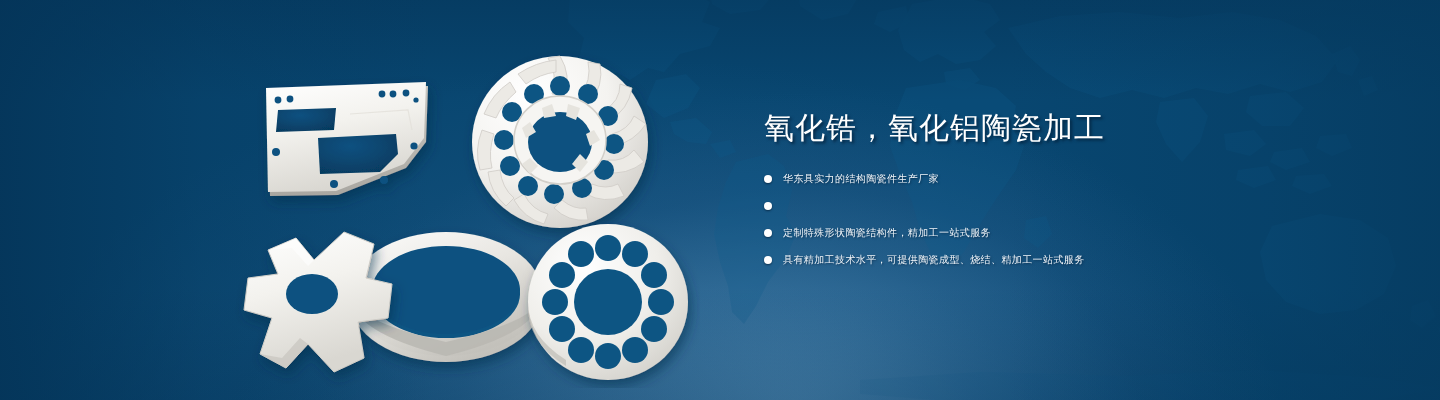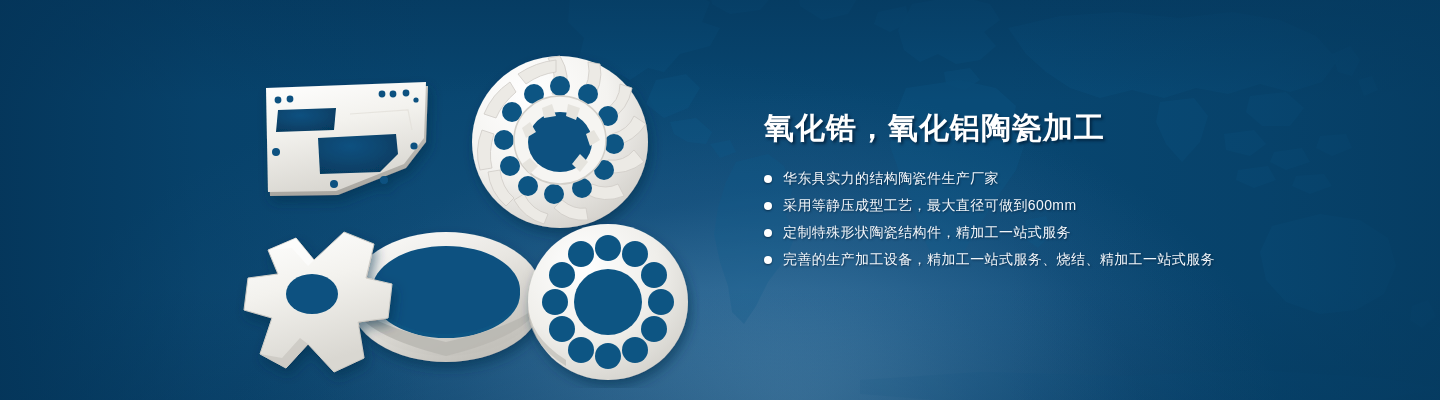--- a/index.html
+++ b/index.html
@@ -69,21 +69,21 @@
   .copy {
     position:absolute;
     left:764px; top:108px;
     width:620px;
   }
   .headline {
     color:#ffffff;
     font-size:30px;
     line-height:40px;
     letter-spacing:1px;
-    font-weight:700;
+    font-weight:400;
     text-shadow:2px 2px 3px rgba(0,25,50,0.75);
     white-space:nowrap;
   }
   .bullets {
     margin-top:20px;
     list-style:none;
   }
   .bullet {
     display:flex;
     align-items:center;
@@ -93,21 +93,21 @@
   .dot {
     width:8px; height:8px;
     border-radius:50%;
     background:#ffffff;
     flex:0 0 8px;
     margin-right:11px;
     box-shadow:0 1px 2px rgba(0,20,40,0.6);
   }
   .bullet-text {
     color:#f2f6fa;
-    font-size:14px;
+    font-size:10px;
     line-height:21px;
     letter-spacing:0.4px;
     white-space:nowrap;
     text-shadow:1px 1px 2px rgba(0,25,50,0.6);
   }
 </style>
 </head>
 <body>
 
 <div id="banner">
@@ -318,26 +318,25 @@
   <div class="copy">
     <div class="headline">氧化锆，氧化铝陶瓷加工</div>
 
     <ul class="bullets">
       <li class="bullet">
         <span class="dot"></span>
         <span class="bullet-text">华东具实力的结构陶瓷件生产厂家</span>
       </li>
       <li class="bullet">
         <span class="dot"></span>
-        <span class="bullet-text">采用等静压成型工艺，最大直径可做到600mm</span>
       </li>
       <li class="bullet">
         <span class="dot"></span>
         <span class="bullet-text">定制特殊形状陶瓷结构件，精加工一站式服务</span>
       </li>
       <li class="bullet">
         <span class="dot"></span>
-        <span class="bullet-text">完善的生产加工设备，精加工一站式服务、烧结、精加工一站式服务</span>
+        <span class="bullet-text">具有精加工技术水平，可提供陶瓷成型、烧结、精加工一站式服务</span>
       </li>
     </ul>
   </div>
 
 </div>
 
 </body></html>

